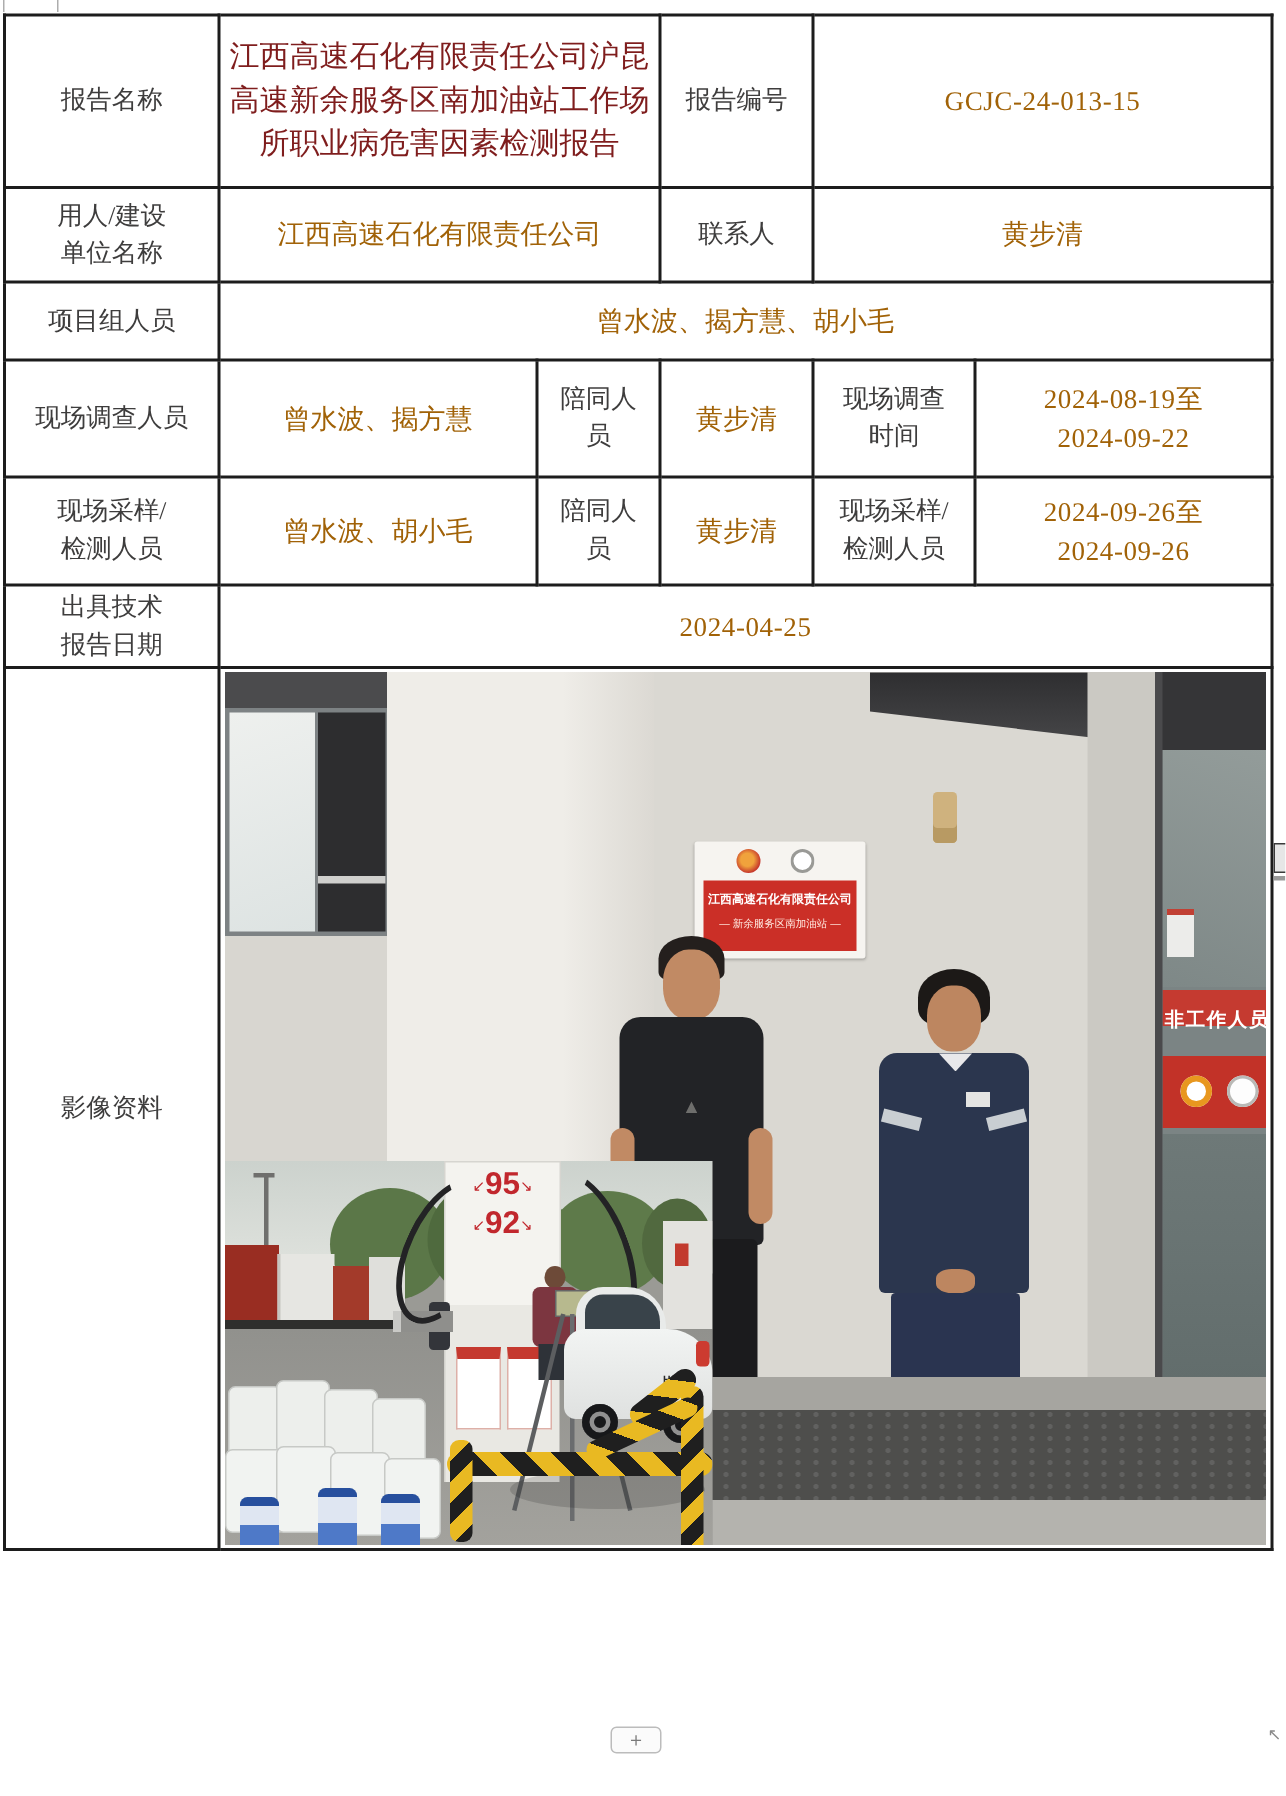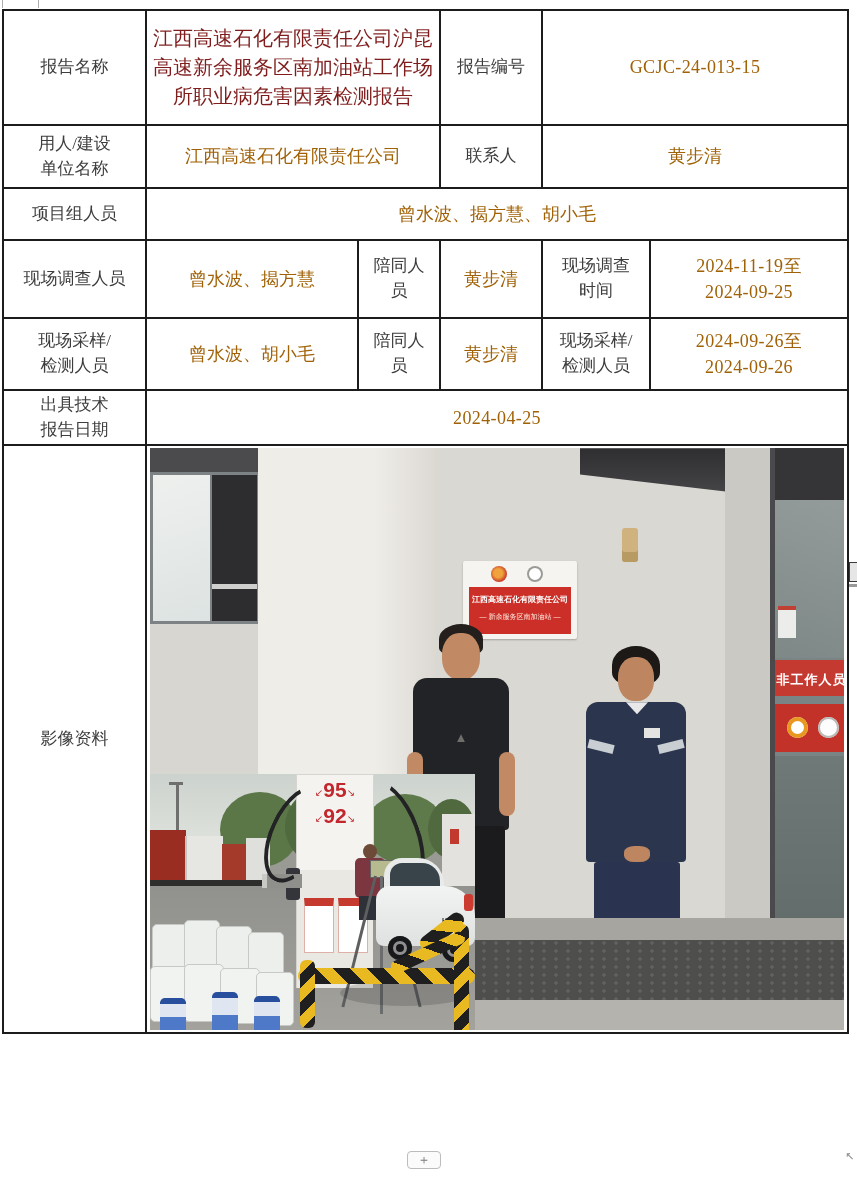--- a/index.html
+++ b/index.html
@@ -73,22 +73,22 @@
       <td class="lbl two-line">
         <span>陪同人</span>
         <span>员</span>
       </td>
       <td class="val"><span>黄步清</span></td>
       <td class="lbl two-line">
         <span>现场调查</span>
         <span>时间</span>
       </td>
       <td class="val latin two-line">
-        <span>2024-11-19至</span>
-        <span>2024-09-25</span>
+        <span>2024-08-19至</span>
+        <span>2024-09-22</span>
       </td>
     </tr>
     <tr style="height:72px">
       <td class="lbl two-line">
         <span>现场采样/</span>
         <span>检测人员</span>
       </td>
       <td class="val"><span>曾水波、胡小毛</span></td>
       <td class="lbl two-line">
         <span>陪同人</span>
@@ -130,21 +130,21 @@
           <div class="ab" style="left:286px;top:0;width:292px;height:482px;background:#dad8d2;"></div>
 
           <div class="ab" style="left:430px;top:0;width:273px;height:58px;background:linear-gradient(180deg,#2e2e30,#4c4c4e),repeating-linear-gradient(60deg,transparent 0 14px,rgba(255,255,255,.07) 14px 16px);clip-path:polygon(0 0,100% 0,100% 100%,0 45%);"></div>
 
           <div class="ab" style="left:575px;top:0;width:48px;height:512px;background:#cbc9c3;"></div>
 
           <div class="ab" style="left:620px;top:0;width:83px;height:514px;background:#7b8484;">
             <div class="ab" style="left:0;top:0;width:83px;height:52px;background:#353537;"></div>
             <div class="ab" style="left:5px;top:52px;width:73px;height:158px;background:linear-gradient(200deg,#939c9a,#7e8887);"></div>
             <div class="ab" style="left:8px;top:158px;width:18px;height:28px;background:#ececea;border-top:4px solid #c14034;"></div>
-            <div class="ab" style="left:5px;top:212px;width:73px;height:36px;background:#c53a30;color:#fff;font-family:'Liberation Sans',sans-serif;font-weight:bold;font-size:13px;line-height:40px;text-align:center;letter-spacing:1px;">
+            <div class="ab" style="left:5px;top:212px;width:73px;height:24px;background:#c53a30;color:#fff;font-family:'Liberation Sans',sans-serif;font-weight:bold;font-size:13px;line-height:40px;text-align:center;letter-spacing:1px;">
               <span>非工作人员</span>
             </div>
             <div class="ab" style="left:5px;top:256px;width:73px;height:48px;background:#c23228;">
               <div class="ab" style="left:12px;top:13px;width:21px;height:21px;border-radius:50%;background:#fff;box-shadow:inset 0 0 0 4px #e8971f;"></div>
               <div class="ab" style="left:43px;top:13px;width:21px;height:21px;border-radius:50%;background:#fdfdfd;box-shadow:inset 0 0 0 2px #b9b9b6;"></div>
             </div>
             <div class="ab" style="left:5px;top:308px;width:73px;height:206px;background:linear-gradient(180deg,#6e7978,#5f6a69);"></div>
             <div class="ab" style="left:0;top:0;width:5px;height:514px;background:#4a4a4c;"></div>
 
           </div>

